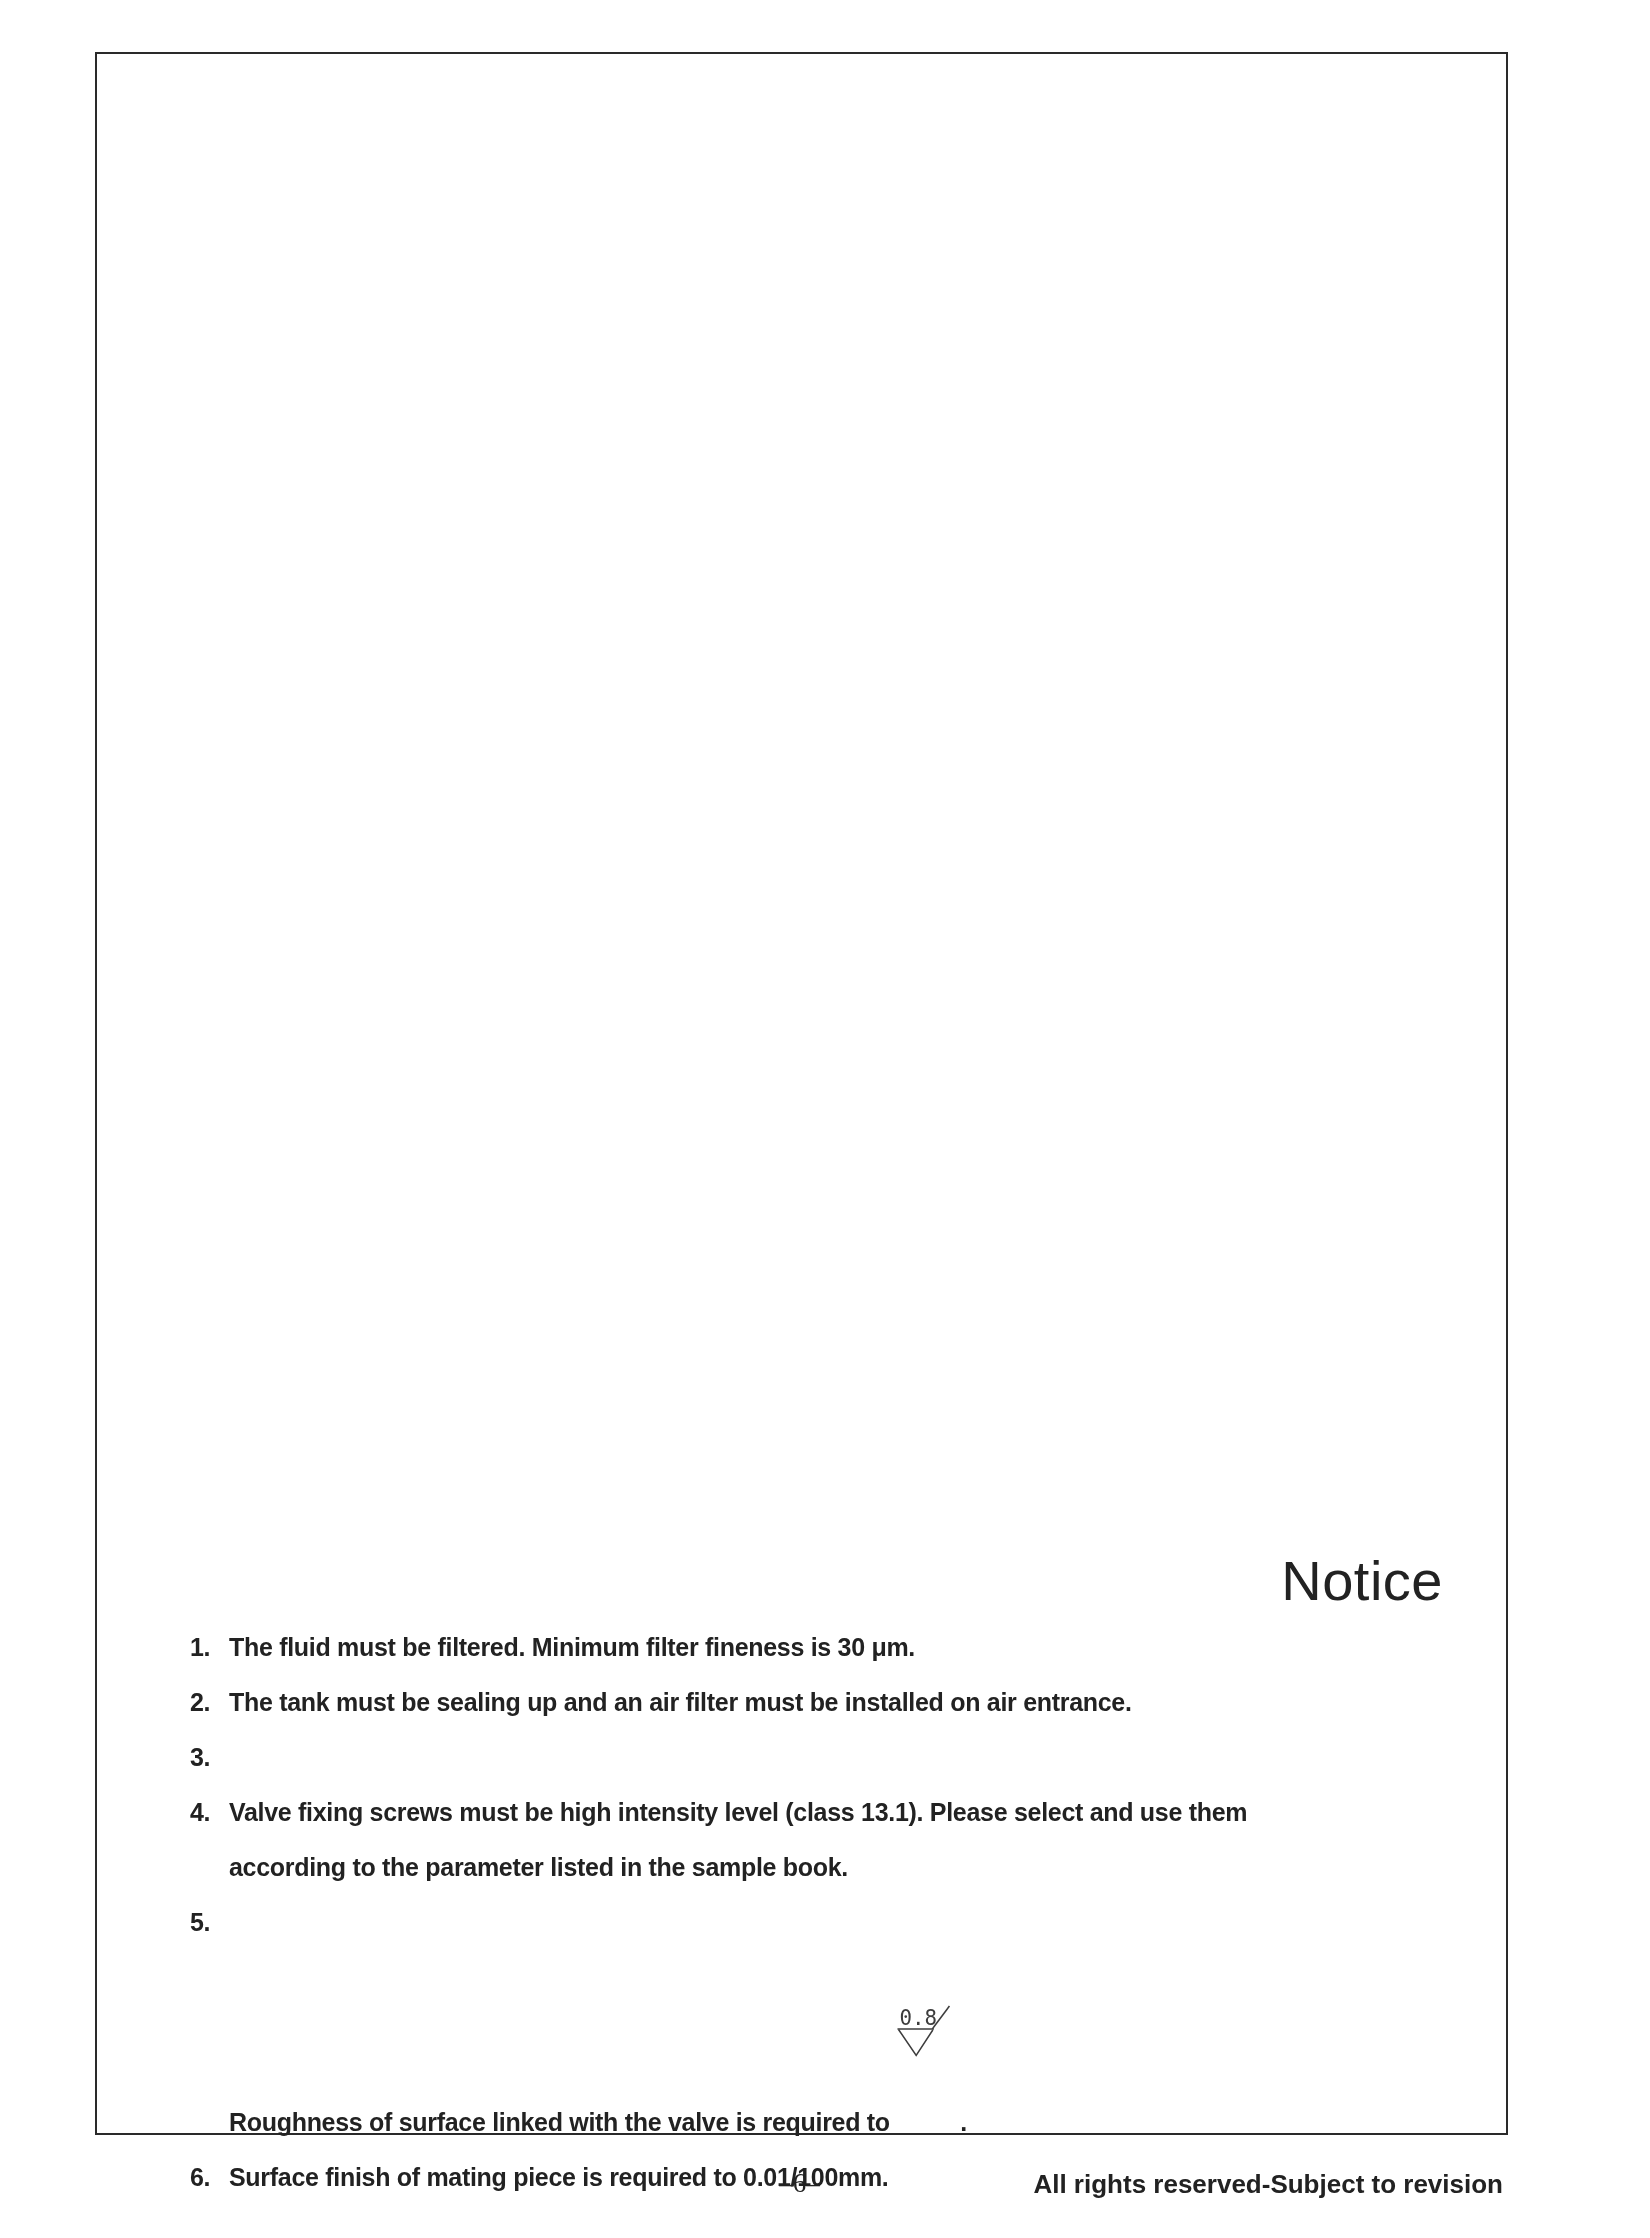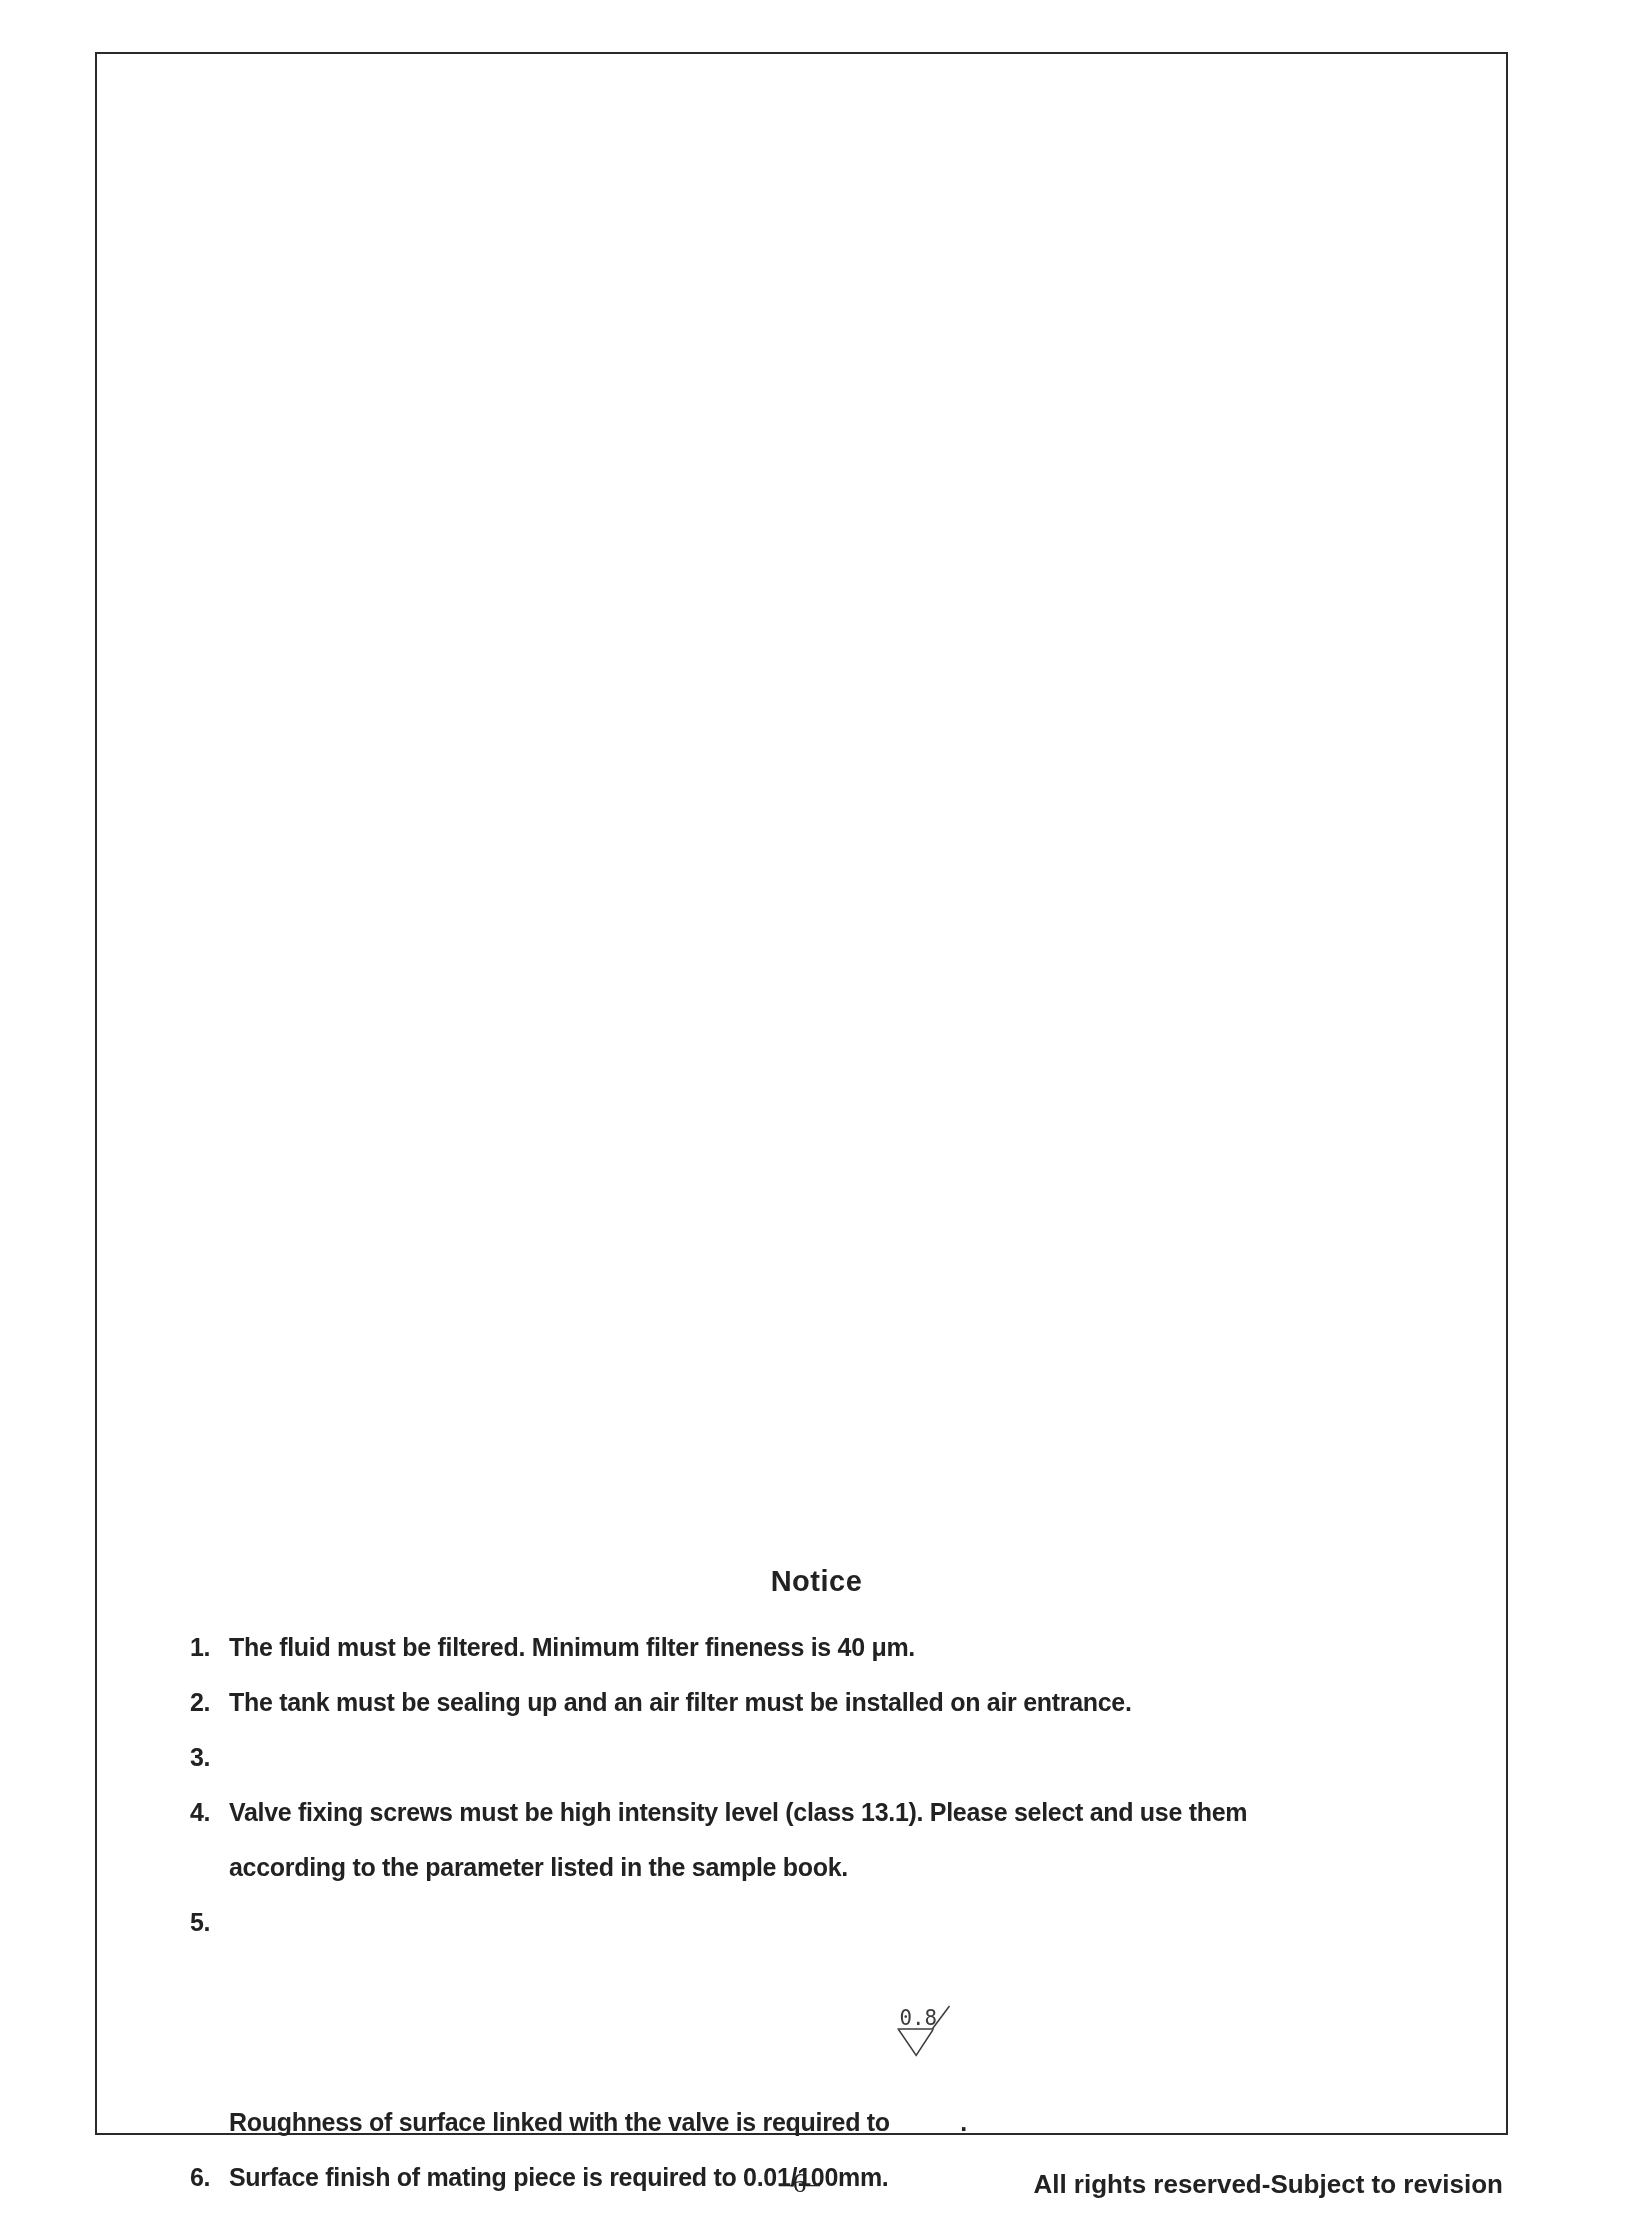--- a/index.html
+++ b/index.html
@@ -24,24 +24,24 @@
     height: 2079px;
     border: 2.6px solid #2a2a2a;
     box-sizing: content-box;
   }
   .notice-title {
     position: absolute;
     left: 190px;
     top: 1555px;
     width: 1253px;
     margin: 0;
-    text-align: center;
-    font-size: 29px;
+    text-align: right;
+    font-size: 56px;
     line-height: 52px;
-    font-weight: bold;
+    font-weight: normal;
     letter-spacing: 0.5px;
     color: #222222;
   }
   .notice-list {
     position: absolute;
     left: 190px;
     top: 1620px;
     width: 1389px;
     font-size: 25px;
     font-weight: bold;
@@ -99,21 +99,21 @@
 <body>
 
 <div class="canvas">
   <div class="page-border"></div>
 
   <h1 class="notice-title">Notice</h1>
 
   <div class="notice-list">
       <div class="notice-item">
         <span class="num">1.</span>
-        <span class="txt">The fluid must be filtered. Minimum filter fineness is 40 μm.</span>
+        <span class="txt">The fluid must be filtered. Minimum filter fineness is 30 μm.</span>
       </div>
       <div class="notice-item">
         <span class="num">2.</span>
         <span class="txt">The tank must be sealing up and an air filter must be installed on air entrance.</span>
       </div>
       <div class="notice-item">
         <span class="num">3.</span>
       </div>
       <div class="notice-item">
         <span class="num">4.</span>

